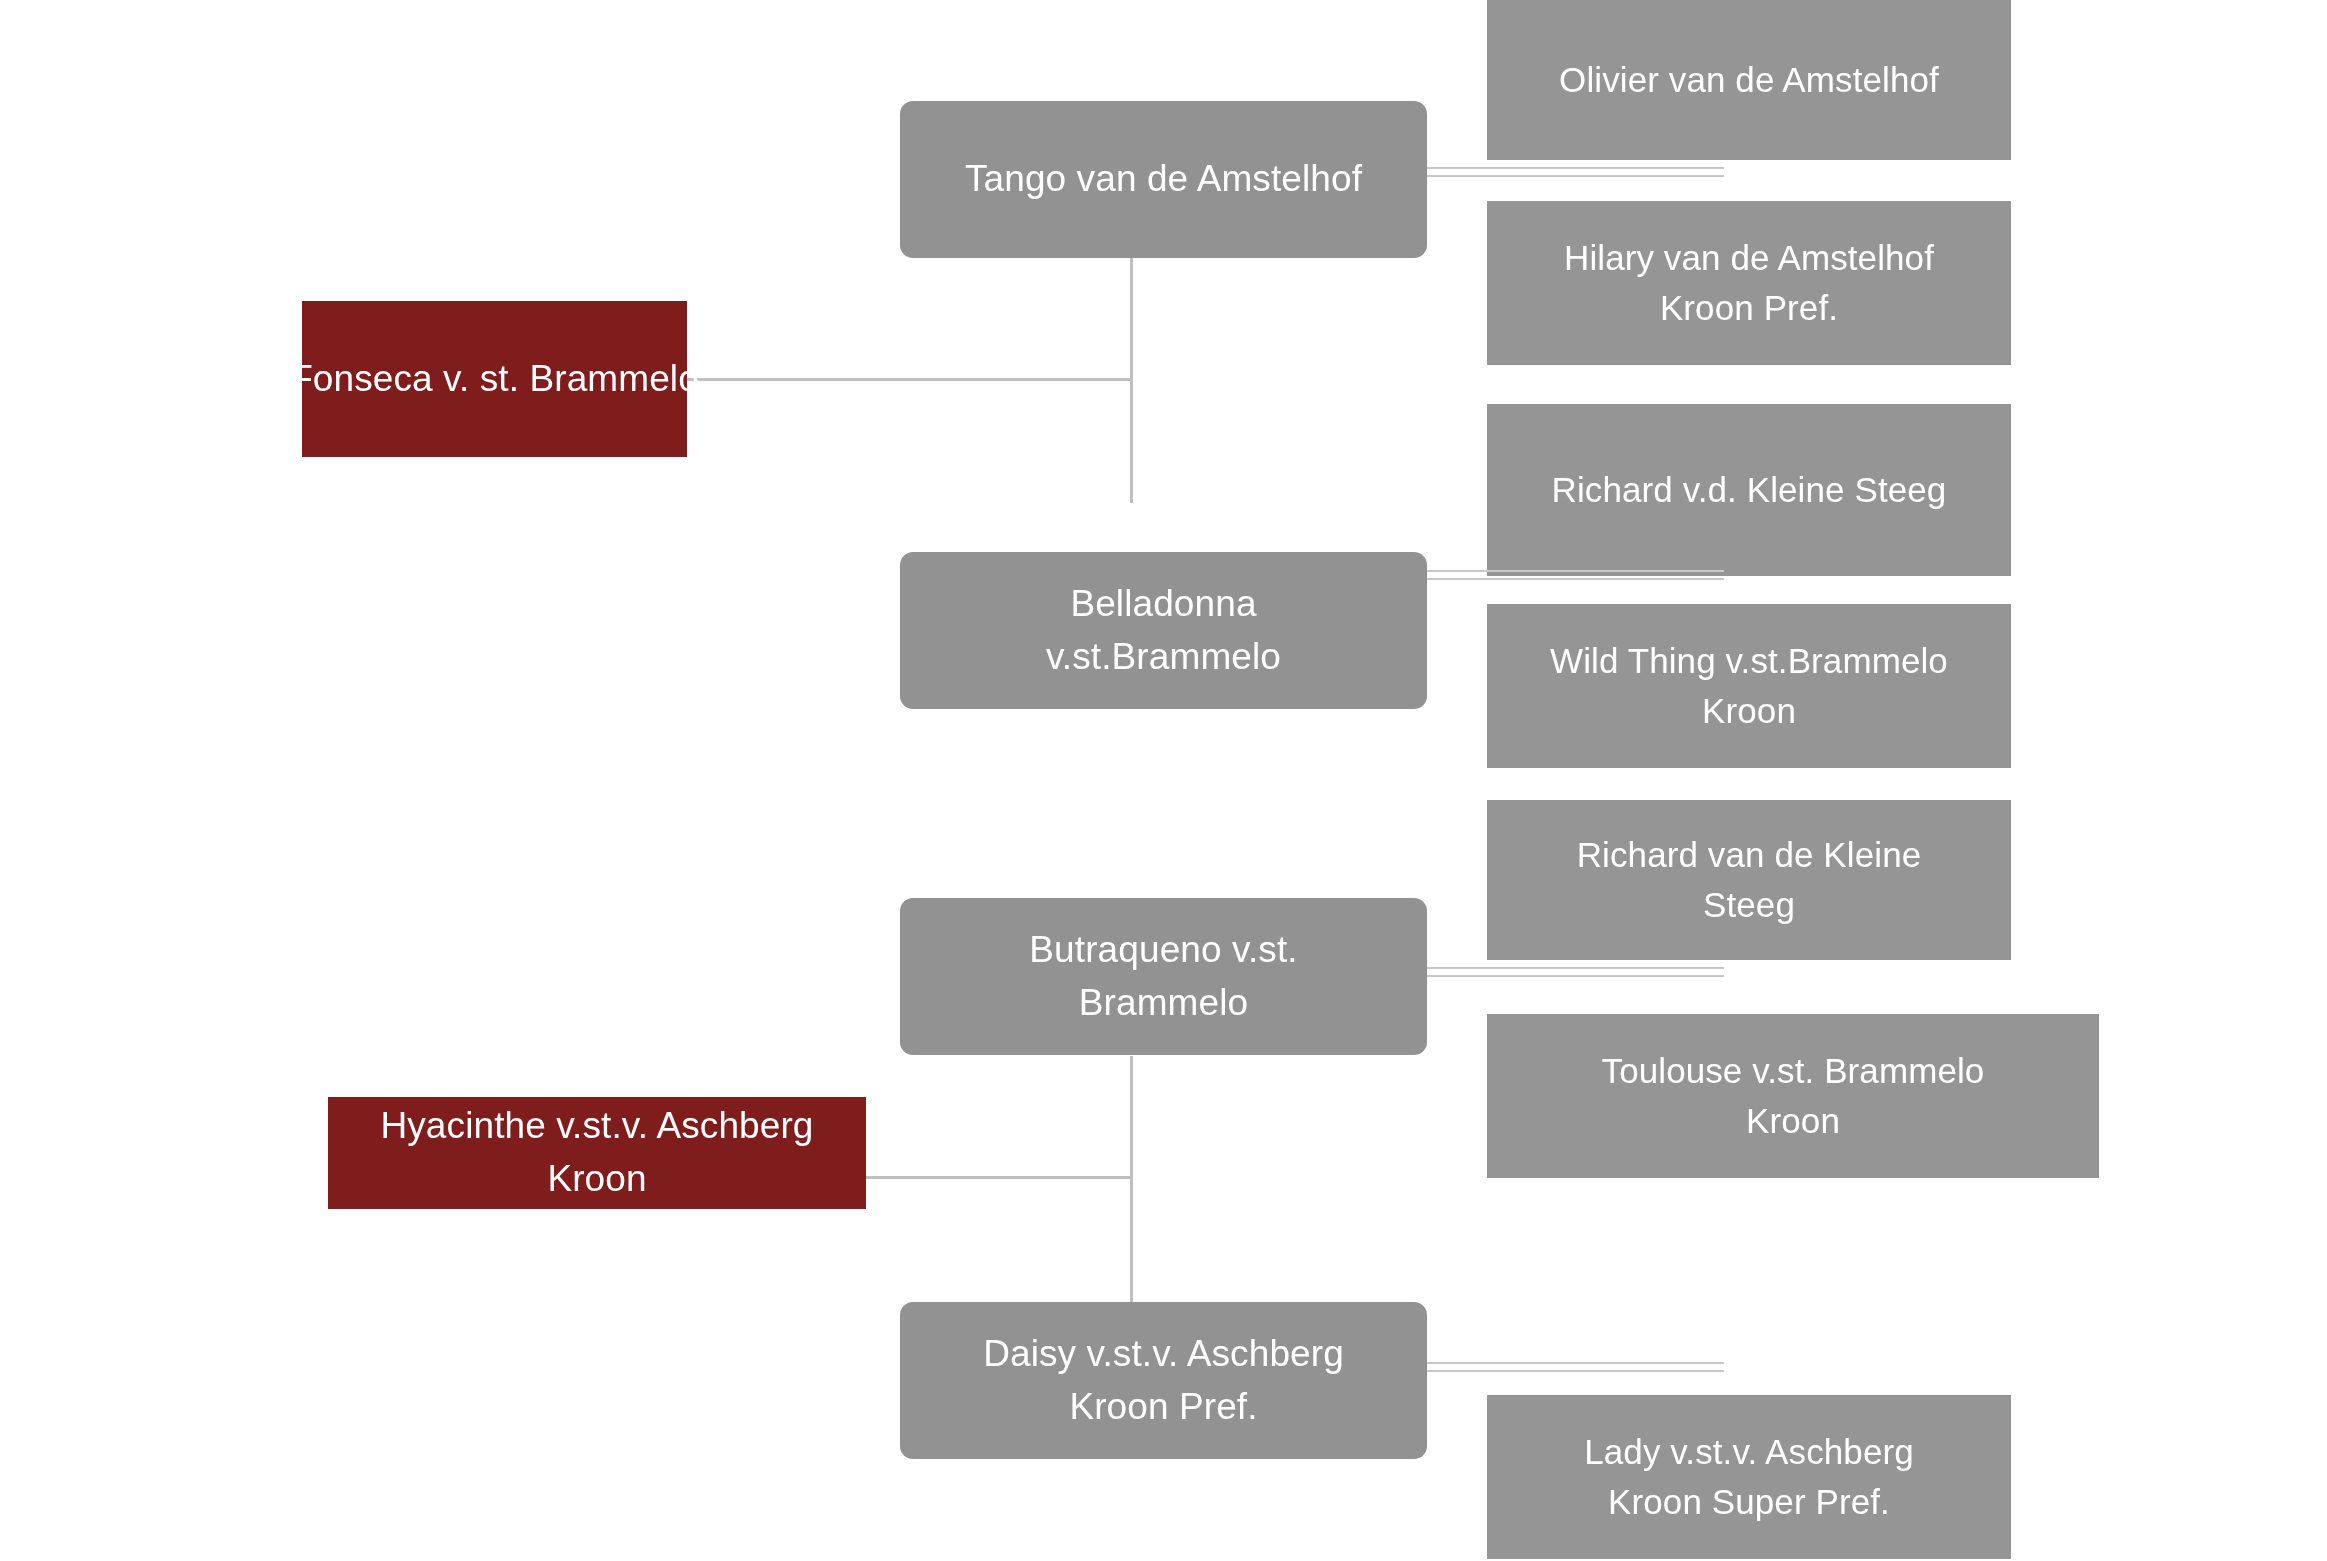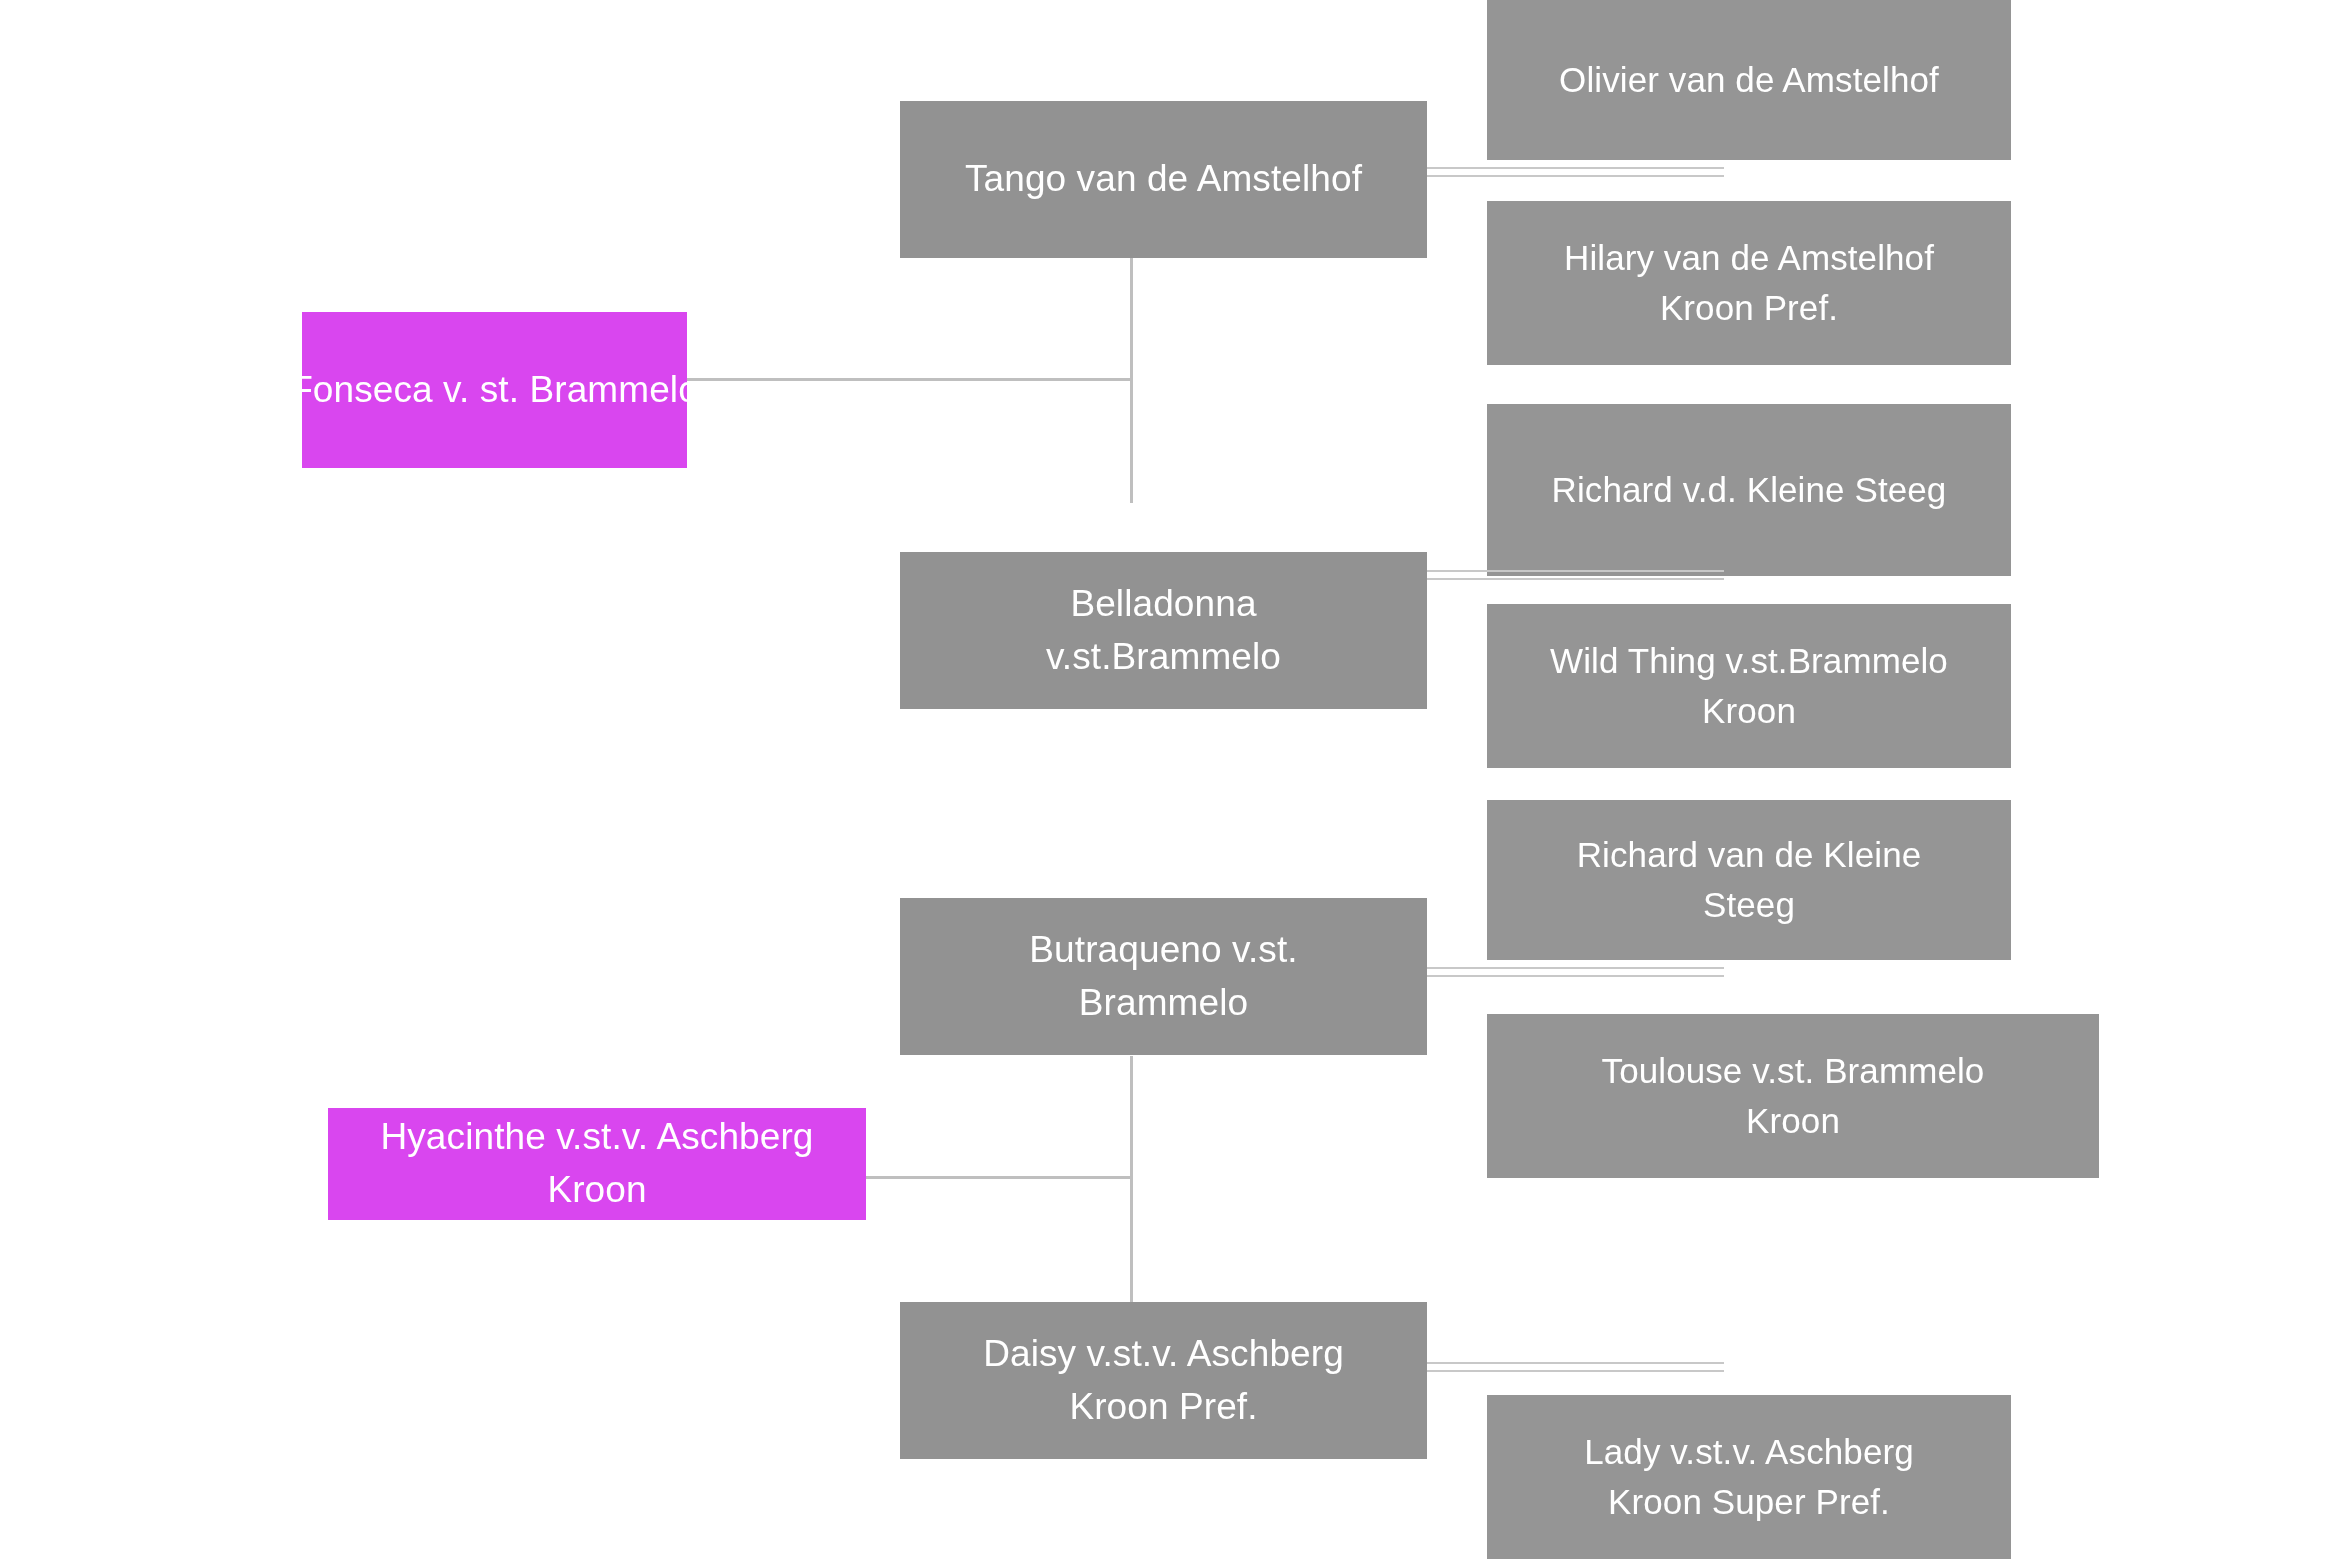--- a/index.html
+++ b/index.html
@@ -29,22 +29,22 @@
     text-align: center;
     line-height: 1.42;
     padding: 20px 11px;
     letter-spacing: 0.1px;
   }
   .node .line {
     display: block;
     white-space: nowrap;
   }
   
-  .gen-parent  { background: #d946ef; font-size: 37px; margin-top: 11px; }
-  .gen-gp      { background: #929292; font-size: 37px; }
+  .gen-parent  { background: #7f1d1d; font-size: 37px; }
+  .gen-gp      { background: #929292; font-size: 37px; border-radius: 13px; }
   .gen-ggp     { background: #959595; font-size: 35px; }
 
   
   .conn {
     position: absolute;
     background: #bfbfbf;
   }
   .conn-h { height: 2.7px; }
   .conn-v { width: 2.7px; }
   .conn-dbl {

